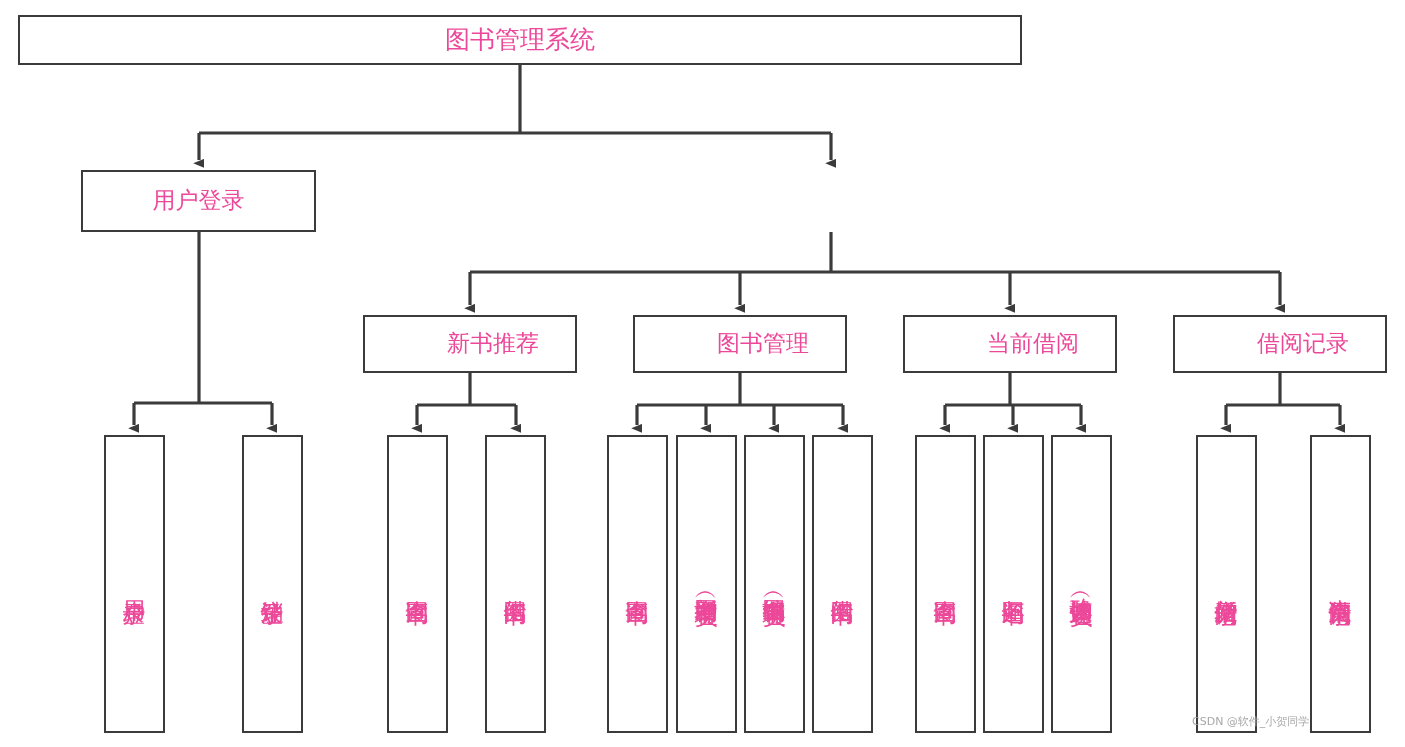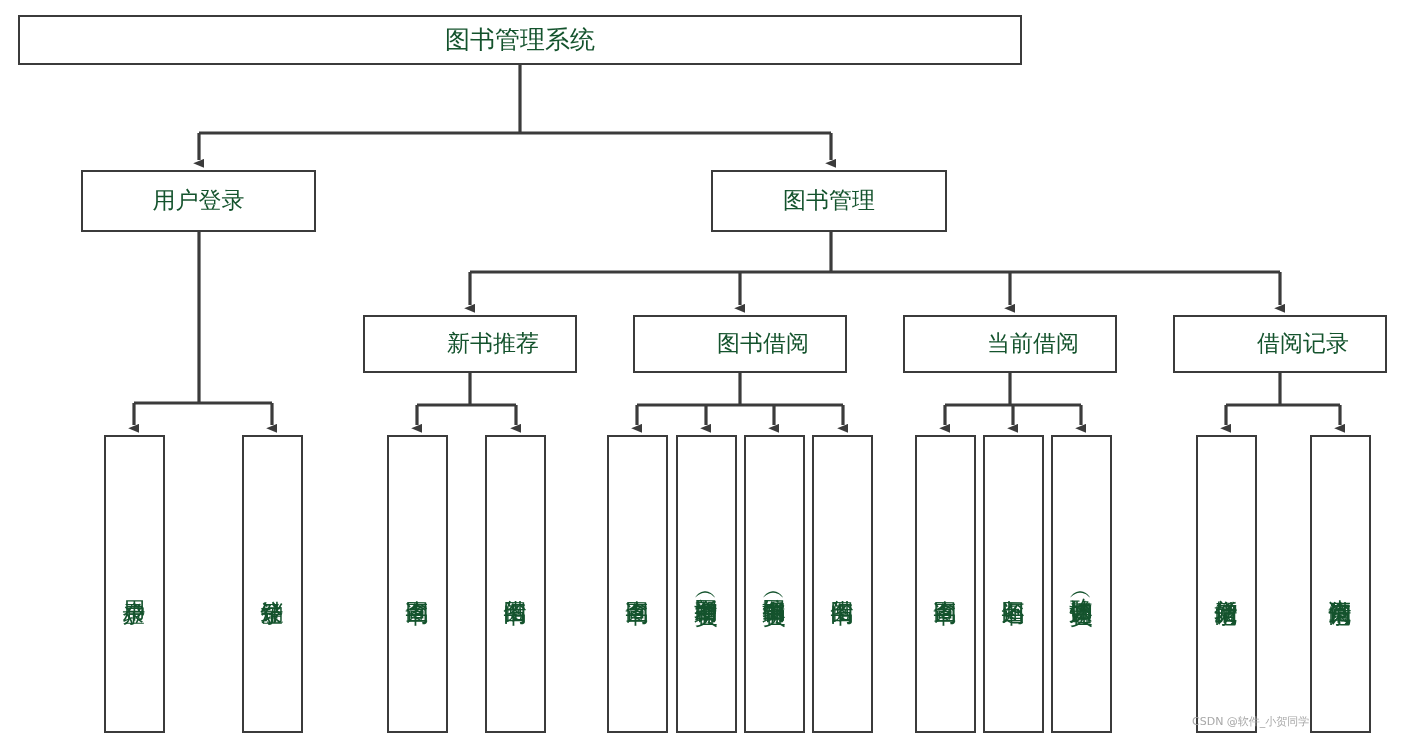--- a/index.html
+++ b/index.html
@@ -27,21 +27,21 @@
     pointer-events: none;
   }
   .node {
     position: absolute;
     box-sizing: border-box;
     border: 2px solid #3b3b3b;
     background: #ffffff;
     display: flex;
     align-items: center;
     justify-content: center;
-    color: #14532d;
+    color: #ec4899;
     line-height: 1.18;
   }
   .node.root      { font-size: 25px; }
   .node.level2    { font-size: 23px; }
   .node.level3    { font-size: 23px; padding-left: 46px; }
   .node.leaf      { font-size: 23px; }
   .node .label {
     display: block;
     text-align: center;
     white-space: pre-line;
@@ -122,30 +122,27 @@
   </svg>
 
   <div class="node root" style="left:18px; top:15px; width:1004px; height:50px;">
     <span class="label">图书管理系统</span>
   </div>
 
   <div class="node level2" style="left:81px; top:170px; width:235px; height:62px;">
     <span class="label">用户登录</span>
   </div>
 
-  <div class="node level2" style="left:711px; top:170px; width:236px; height:62px;">
-    <span class="label">图书管理</span>
-  </div>
 
   <div class="node level3" style="left:363px; top:315px; width:214px; height:58px;">
     <span class="label">新书推荐</span>
   </div>
 
   <div class="node level3" style="left:633px; top:315px; width:214px; height:58px;">
-    <span class="label">图书借阅</span>
+    <span class="label">图书管理</span>
   </div>
 
   <div class="node level3" style="left:903px; top:315px; width:214px; height:58px;">
     <span class="label">当前借阅</span>
   </div>
 
   <div class="node level3" style="left:1173px; top:315px; width:214px; height:58px;">
     <span class="label">借阅记录</span>
   </div>
 

